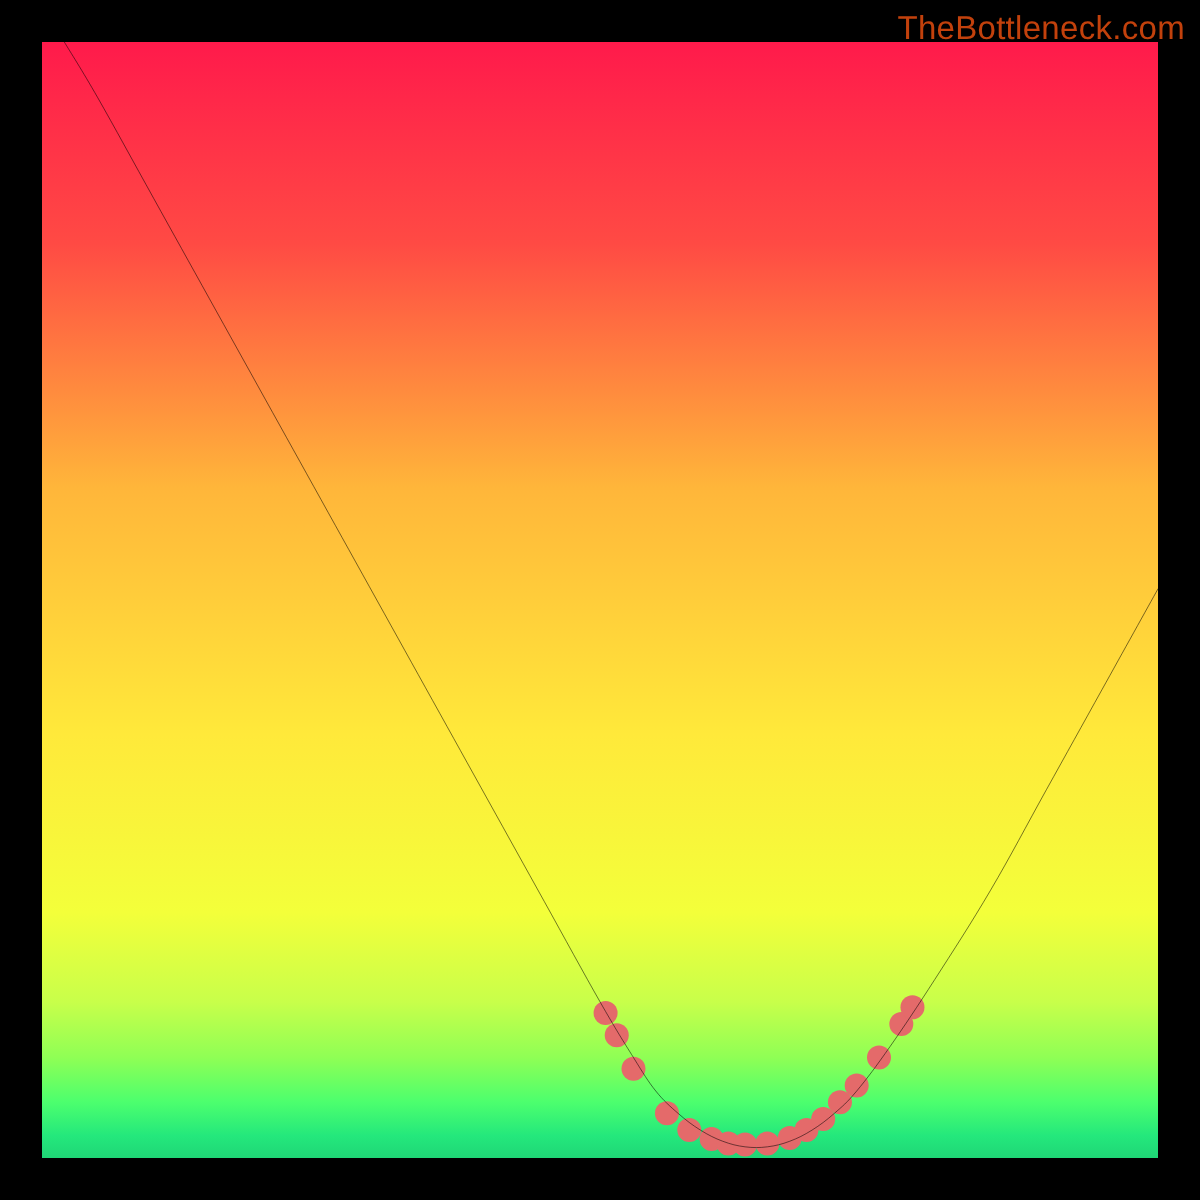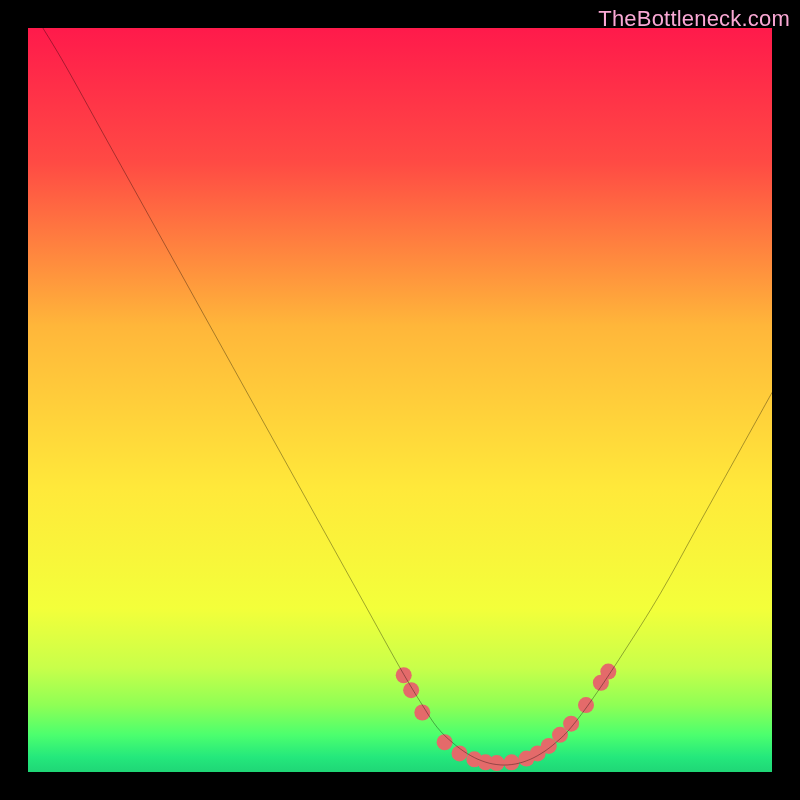--- a/index.html
+++ b/index.html
@@ -31,21 +31,21 @@
     position: absolute;
     left: 0;
     top: 0;
     width: 100%;
     height: 100%;
   }
   .watermark {
     position: absolute;
     top: 6px;
     right: 10px;
-    color: #f9a8d4;
+    color: #c2410c;
     font-size: 22px;
     letter-spacing: 0.2px;
     font-weight: 400;
     user-select: none;
   }
   svg.curve {
     position: absolute;
     left: 0;
     top: 0;
     width: 100%;

